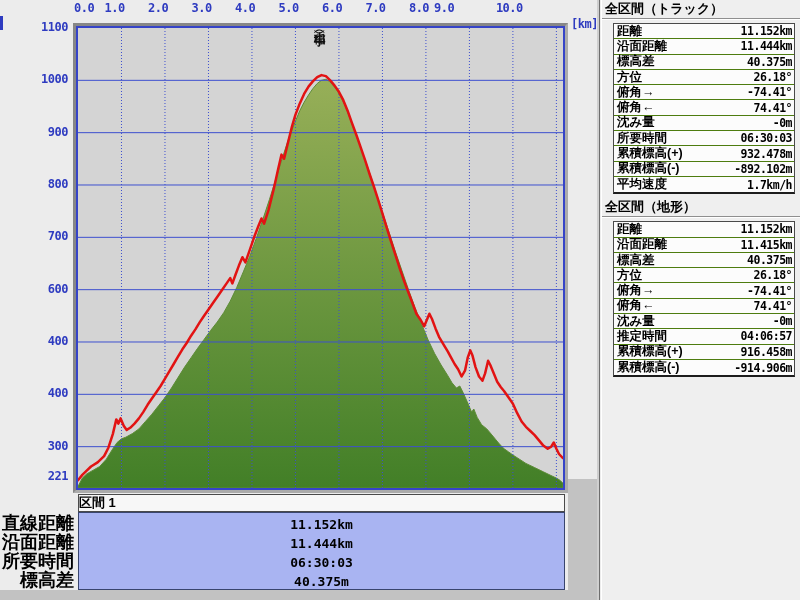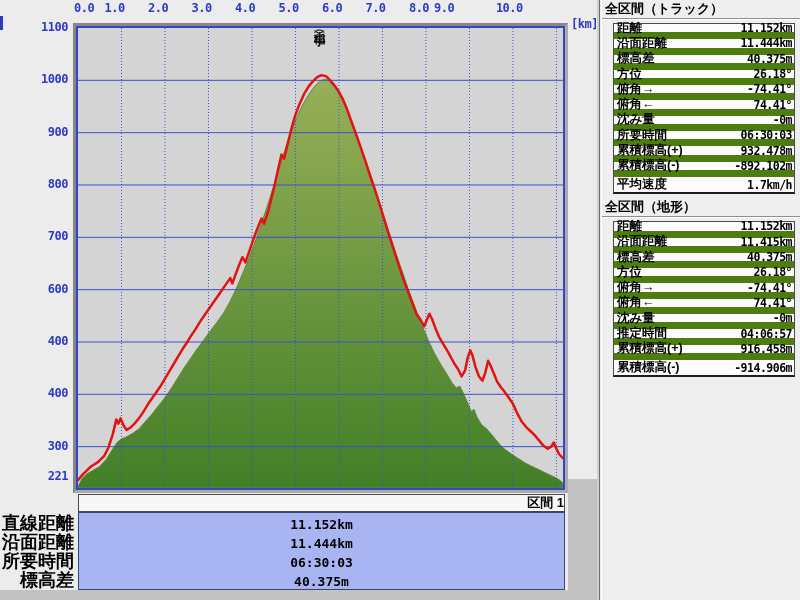--- a/index.html
+++ b/index.html
@@ -12,38 +12,38 @@
        font-family:"DejaVu Sans Mono",monospace;font-weight:bold;font-size:12px;letter-spacing:-0.5px;}
   .xtick{top:1px;width:34px;text-align:left;}
   .ytick{width:58px;text-align:right;left:10px;}
   .unit-km{top:17px;left:560px;margin-left:11px;}
   .chart-outer{position:absolute;left:73px;top:23px;border:3px solid;border-color:#878787 #ababab #ababab #878787;}
   .plot{position:relative;width:485px;height:460px;border:2px solid #3644c8;background:#d4d4d4;overflow:hidden;}
   .plot svg{position:absolute;left:0;top:0;}
   .summit{position:absolute;writing-mode:vertical-rl;text-orientation:mixed;
        font-size:11.5px;font-weight:bold;color:#111;line-height:13px;letter-spacing:-1px;}
   .sec-header{position:absolute;left:78px;top:494px;width:485px;height:16px;background:#f7f7f7;
-       border:1px solid #4a4a4a;text-align:right;font-size:13px;line-height:16px;}
+       border:1px solid #4a4a4a;text-align:left;font-size:13px;line-height:16px;}
   .sec-values{position:absolute;left:78px;top:512px;width:485px;height:74px;background:#a9b4f2;
        border:1px solid #39456e;text-align:center;padding-top:2px;
        font-family:"DejaVu Sans Mono",monospace;font-size:13px;}
   .sec-values div{line-height:19px;}
   .sec-labels{position:absolute;left:0;top:512px;width:74px;text-align:right;padding-top:2px;font-size:18px;}
   .sec-labels div{line-height:19px;}
   .fill-right{position:absolute;left:568px;top:479px;width:29px;height:121px;background:#c2c2c2;}
   .fill-bottom{position:absolute;left:0;top:590px;width:597px;height:10px;background:#c2c2c2;}
   .divider{position:absolute;left:597px;top:0;width:3px;height:600px;background:#cfcfcf;
        border-right:1px solid #6e6e6e;box-sizing:border-box;}
   .right-pane{position:absolute;left:601px;top:0;width:199px;height:600px;background:#efefef;
        border-left:1px solid #ffffff;box-sizing:border-box;}
   .panel-title{font-size:13px;line-height:16px;padding:1px 0 1px 3px;}
   .groove{height:0;border-top:1px solid #8f8f8f;border-bottom:1px solid #ffffff;}
   .ptable{margin:3px 5px 0 11px;background:#fcfcfc;border:1px solid #4a4a4a;border-bottom:2px solid #1d1d1d;}
   .prow{display:flex;justify-content:space-between;align-items:center;box-sizing:border-box;
-       height:15.3px;border-bottom:7px solid #4d7c0f;padding:0 2px 0 3px;}
+       height:15.3px;border-bottom:1px solid #4d7c0f;padding:0 2px 0 3px;}
   .prow:last-child{border-bottom:none;}
   .plabel{font-size:12.5px;}
   .pvalue{font-family:"DejaVu Sans Mono",monospace;font-size:11.5px;letter-spacing:-0.5px;}
   .panel + .panel{margin-top:4px;}
 </style>
 </head>
 <body>
 
 <div class="app">
 

